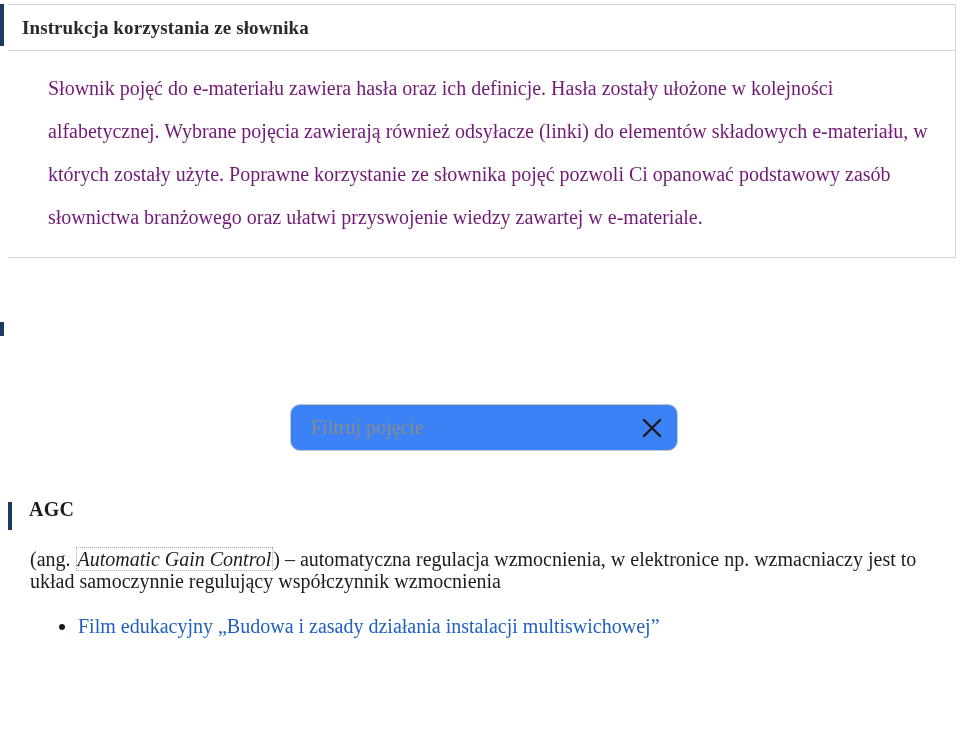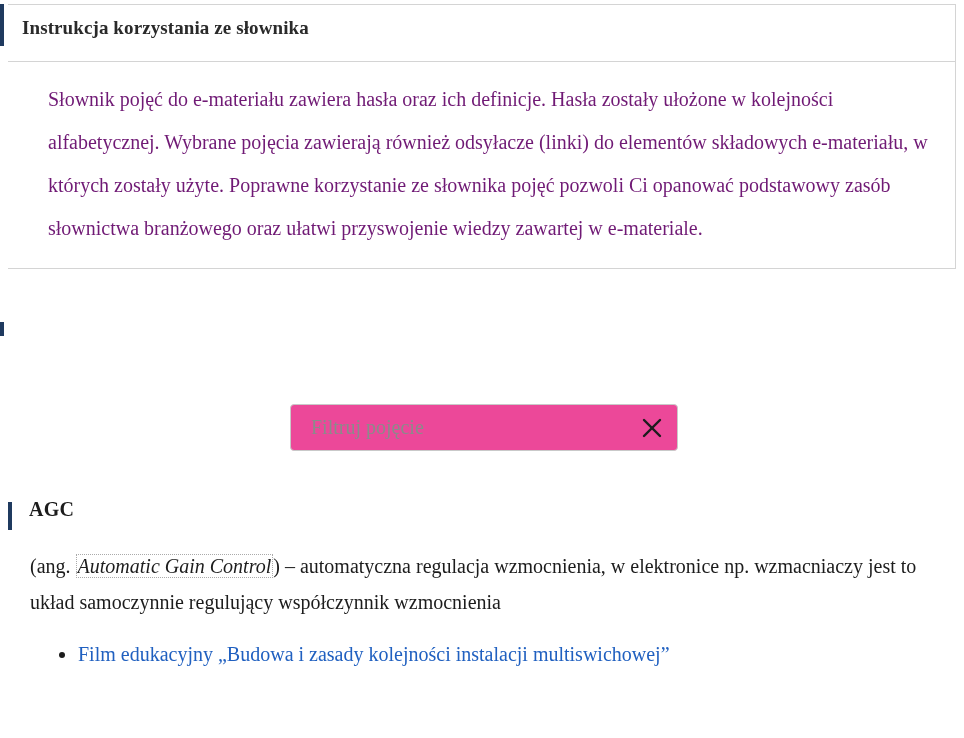--- a/index.html
+++ b/index.html
@@ -26,21 +26,21 @@
     position: absolute;
     left: 8px;
     top: 4px;
     width: 948px;
     border: 1px solid #d4d4d4;
     border-left: none;
     background: #ffffff;
     box-sizing: border-box;
   }
   .instruction-header {
-    padding: 12px 14px 22px 14px;
+    padding: 12px 14px 11px 14px;
     border-bottom: 1px solid #d4d4d4;
     font-family: "Liberation Serif", serif;
     font-weight: bold;
     font-size: 19px;
     color: #2a2a2a;
     letter-spacing: 0.1px;
   }
   .instruction-body {
     padding: 16px 20px 18px 40px;
     font-size: 20px;
@@ -72,22 +72,22 @@
     left: 290px;
     top: 404px;
     width: 388px;
     height: 47px;
   }
   .filter-box {
     width: 100%;
     height: 100%;
     box-sizing: border-box;
     border: 1px solid #c9c9c9;
-    border-radius: 4px;
-    background: #ec4899;
+    border-radius: 10px;
+    background: #3b82f6;
     display: flex;
     align-items: center;
     padding: 0 8px 0 18px;
   }
   .filter-input {
     flex: 1 1 auto;
     border: none;
     outline: none;
     background: transparent;
     font-family: "Liberation Serif", serif;
@@ -134,21 +134,21 @@
     font-size: 20px;
     color: #1c1c1c;
     padding-left: 21px;
     line-height: 28px;
     letter-spacing: 0.2px;
   }
   .term-def {
     margin-top: 25px;
     padding-left: 22px;
     font-size: 20px;
-    line-height: 36px;
+    line-height: 22px;
     color: #1c1c1c;
   }
   .term-en {
     font-style: italic;
     border: 1px dotted #aaaaaa;
     padding: 0 1px;
   }
   .term-links {
     margin: 18px 0 0 0;
     padding-left: 70px;
@@ -190,18 +190,18 @@
   </div>
 
   <div class="term-block">
     <div class="term-accent"></div>
     <div class="term-title">AGC</div>
     <div class="term-def">
       <span>(ang. </span><span class="term-en">Automatic Gain Control</span><span>) – automatyczna regulacja wzmocnienia, w elektronice np. wzmacniaczy jest to układ samoczynnie regulujący współczynnik wzmocnienia</span>
     </div>
     <ul class="term-links">
       <li>
-        <a class="term-link" href="#">Film edukacyjny „Budowa i zasady kolejności instalacji multiswichowej”</a>
+        <a class="term-link" href="#">Film edukacyjny „Budowa i zasady działania instalacji multiswichowej”</a>
       </li>
     </ul>
   </div>
 
 </div>
 
 </body></html>

